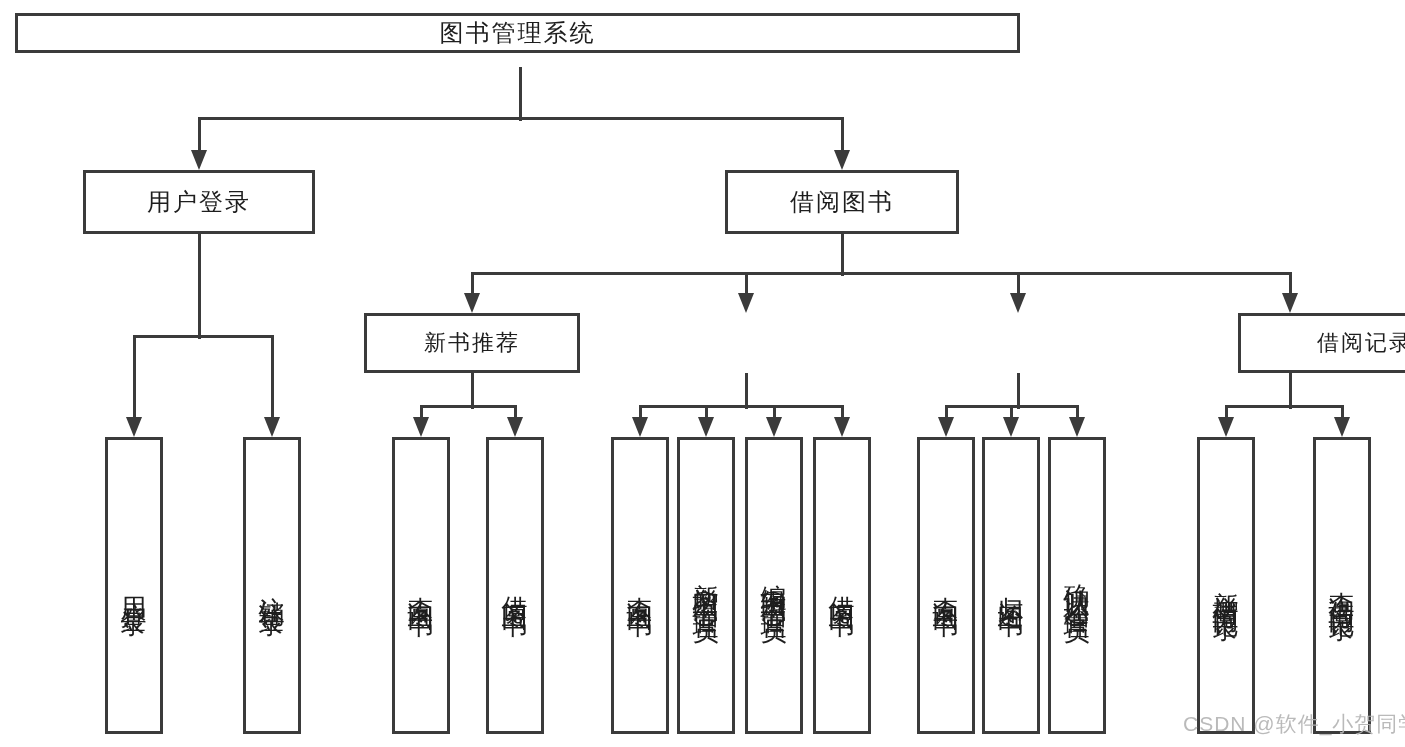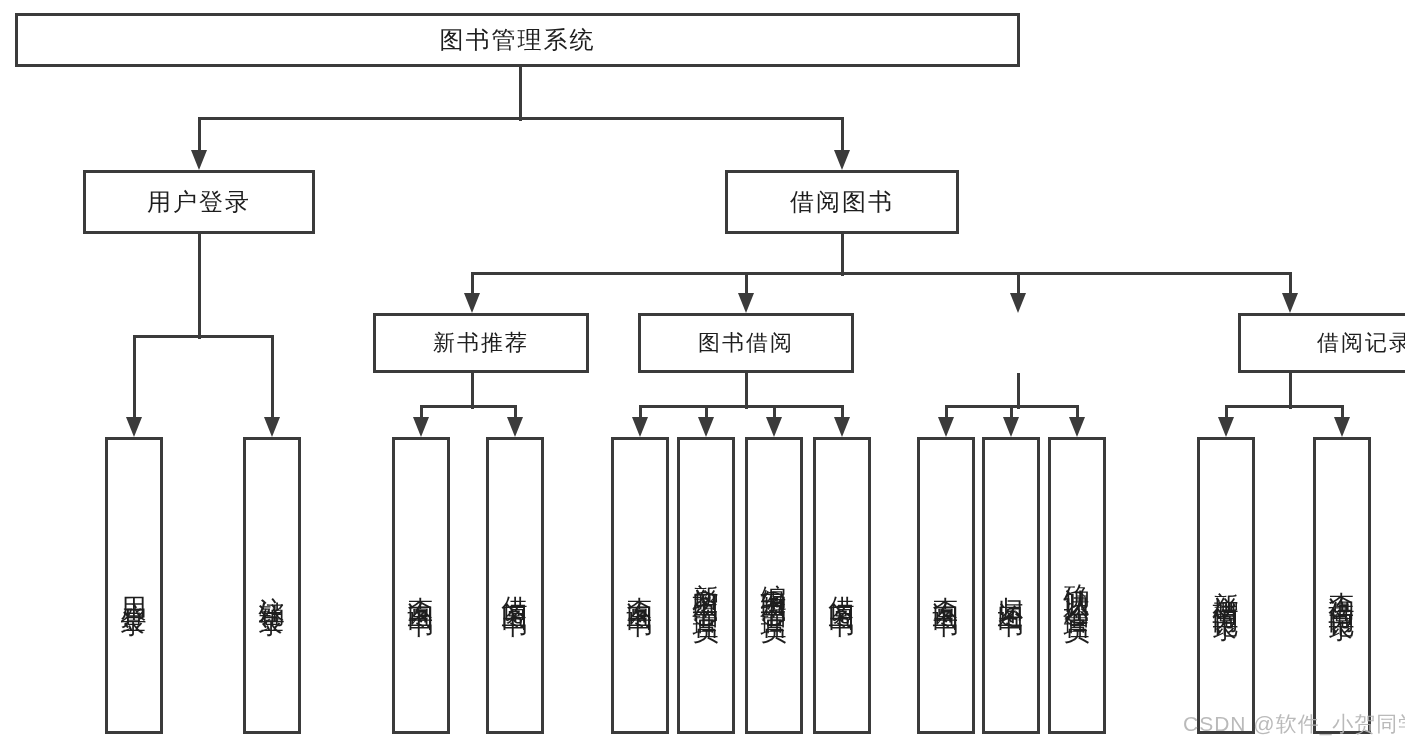--- a/index.html
+++ b/index.html
@@ -50,36 +50,33 @@
     white-space:nowrap;
     z-index:10;
     opacity:0.92;
   }
 </style>
 </head>
 <body>
 
 <div class="canvas">
 
-  <div class="box root" style="left:15px;top:13px;width:1005px;height:54px;">
+  <div class="box root" style="left:15px;top:13px;width:1005px;height:40px;">
     <span>图书管理系统</span>
   </div>
 
   <div class="box l2" style="left:83px;top:170px;width:232px;height:64px;">
     <span>用户登录</span>
   </div>
   <div class="box l2" style="left:725px;top:170px;width:234px;height:64px;">
     <span>借阅图书</span>
   </div>
 
-  <div class="box l3" style="left:364px;top:313px;width:216px;height:60px;margin-left:9px;">
+  <div class="box l3" style="left:364px;top:313px;width:216px;height:60px;">
     <span>新书推荐</span>
-  </div>
-  <div class="box l3" style="left:638px;top:313px;width:216px;height:60px;">
-    <span>图书借阅</span>
   </div>
   <div class="box l3" style="left:1238px;top:313px;width:254px;height:60px;">
     <span>借阅记录</span>
   </div>
 
   <div class="box leaf" style="left:105px;top:437px;width:58px;height:297px;">
     <span>用户登录</span>
   </div>
   <div class="box leaf" style="left:243px;top:437px;width:58px;height:297px;">
     <span>注销登录</span>

